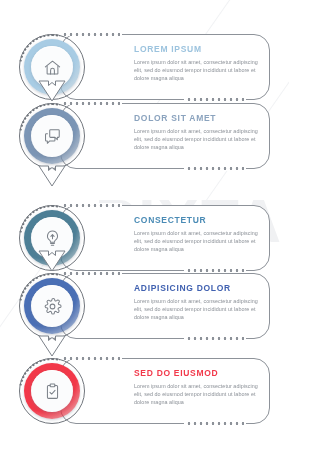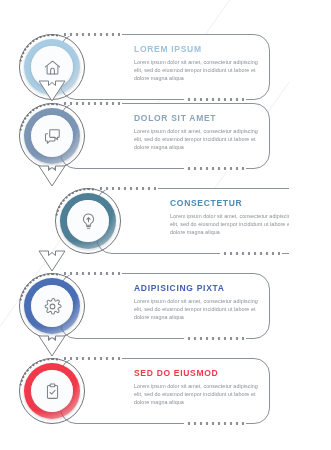--- a/index.html
+++ b/index.html
@@ -144,21 +144,21 @@
             <path d="M5.6 8.4H4.2a1 1 0 0 0-1 1v7.2a1 1 0 0 0 1 1h1.3v3l3-3h5.6a1 1 0 0 0 1-1v-2.5"></path>
           </svg>
         </div>
       </div>
     </div>
     <div class="arrow" style="top: 165px;">
       <svg width="32" height="22" viewBox="0 0 32 22" fill="#ffffff" stroke="#7b8189" stroke-width="1" stroke-linejoin="round">
         <path d="M3 1 h9.5 v4.5 l3.5 -3 l3.5 3 V1 H29 l-13 20 Z"></path>
       </svg>
     </div>
-    <div class="step" style="top: 182px; margin-left: 36px;">
+    <div class="step" style="top: 199px;">
       <div class="card"></div>
       <div class="card-mask-tl"></div>
       <div class="card-dot-tl"></div>
       <div class="card-mask-br"></div>
       <div class="card-dot-br"></div>
       <div class="txt">
         <p class="title" style="color: rgb(74, 139, 181);">CONSECTETUR</p>
         <p class="body" style="color: rgb(139, 144, 151);">Lorem ipsum dolor sit amet, consectetur adipiscing elit, sed do eiusmod tempor incididunt ut labore et dolore magna aliqua</p>
       </div>
       <div class="badge">
@@ -182,21 +182,21 @@
         <path d="M3 1 h9.5 v4.5 l3.5 -3 l3.5 3 V1 H29 l-13 20 Z"></path>
       </svg>
     </div>
     <div class="step" style="top: 267px;">
       <div class="card"></div>
       <div class="card-mask-tl"></div>
       <div class="card-dot-tl"></div>
       <div class="card-mask-br"></div>
       <div class="card-dot-br"></div>
       <div class="txt">
-        <p class="title" style="color: rgb(64, 97, 176);">ADIPISICING PIXTA</p>
+        <p class="title" style="color: rgb(64, 97, 176);">ADIPISICING DOLOR</p>
         <p class="body" style="color: rgb(139, 144, 151);">Lorem ipsum dolor sit amet, consectetur adipiscing elit, sed do eiusmod tempor incididunt ut labore et dolore magna aliqua</p>
       </div>
       <div class="badge">
         <div class="ring-outline"></div>
         <div class="ring-dots"></div>
         <div class="ring" style="background: radial-gradient(circle at 35% 28%, rgb(74, 111, 181) 0%, rgb(74, 111, 181) 60%, rgba(0, 0, 0, 0.12) 100%); box-shadow: rgba(90, 100, 120, 0.3) 0px 1px 3px;"></div>
         <div class="inner"></div>
         <div class="glyph">
           <svg width="19" height="19" viewBox="0 0 24 24" fill="none" stroke="#7b8189" stroke-width="1.3" stroke-linecap="round" stroke-linejoin="round">
             <circle cx="12" cy="12" r="3"></circle>

